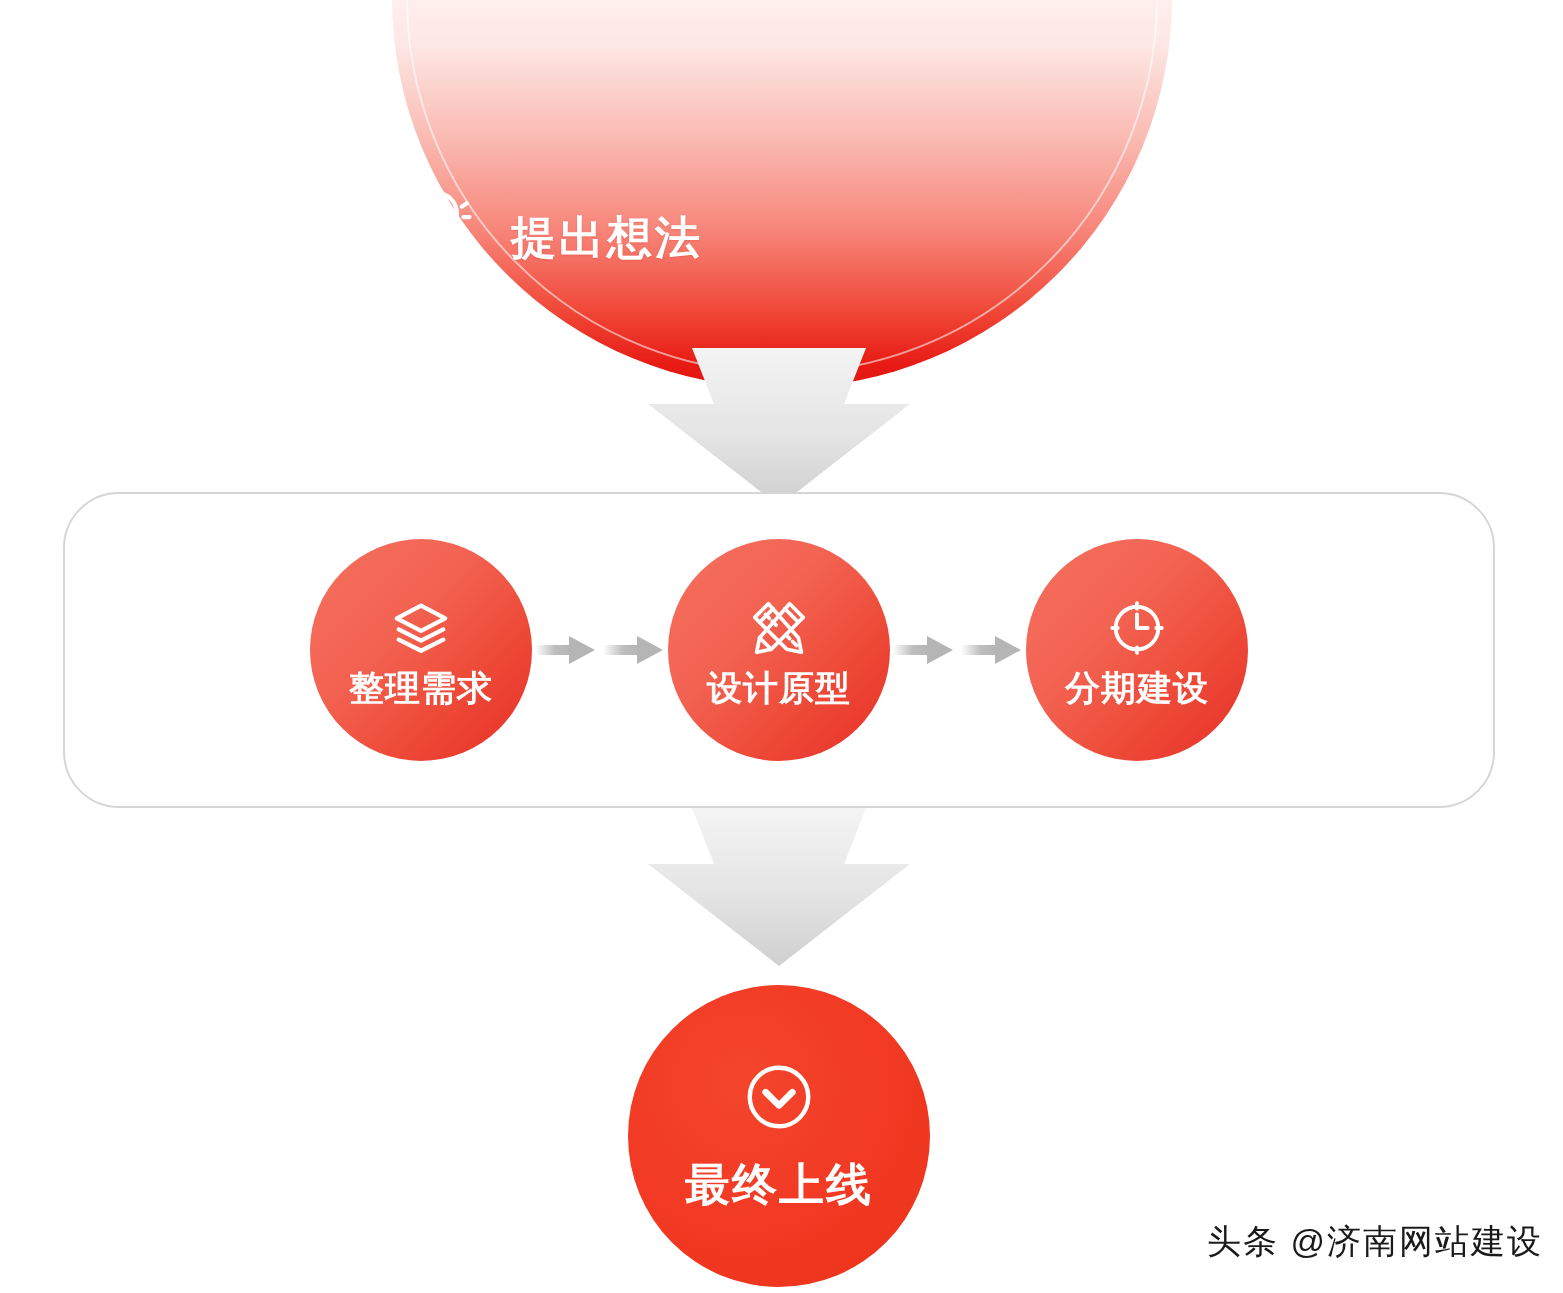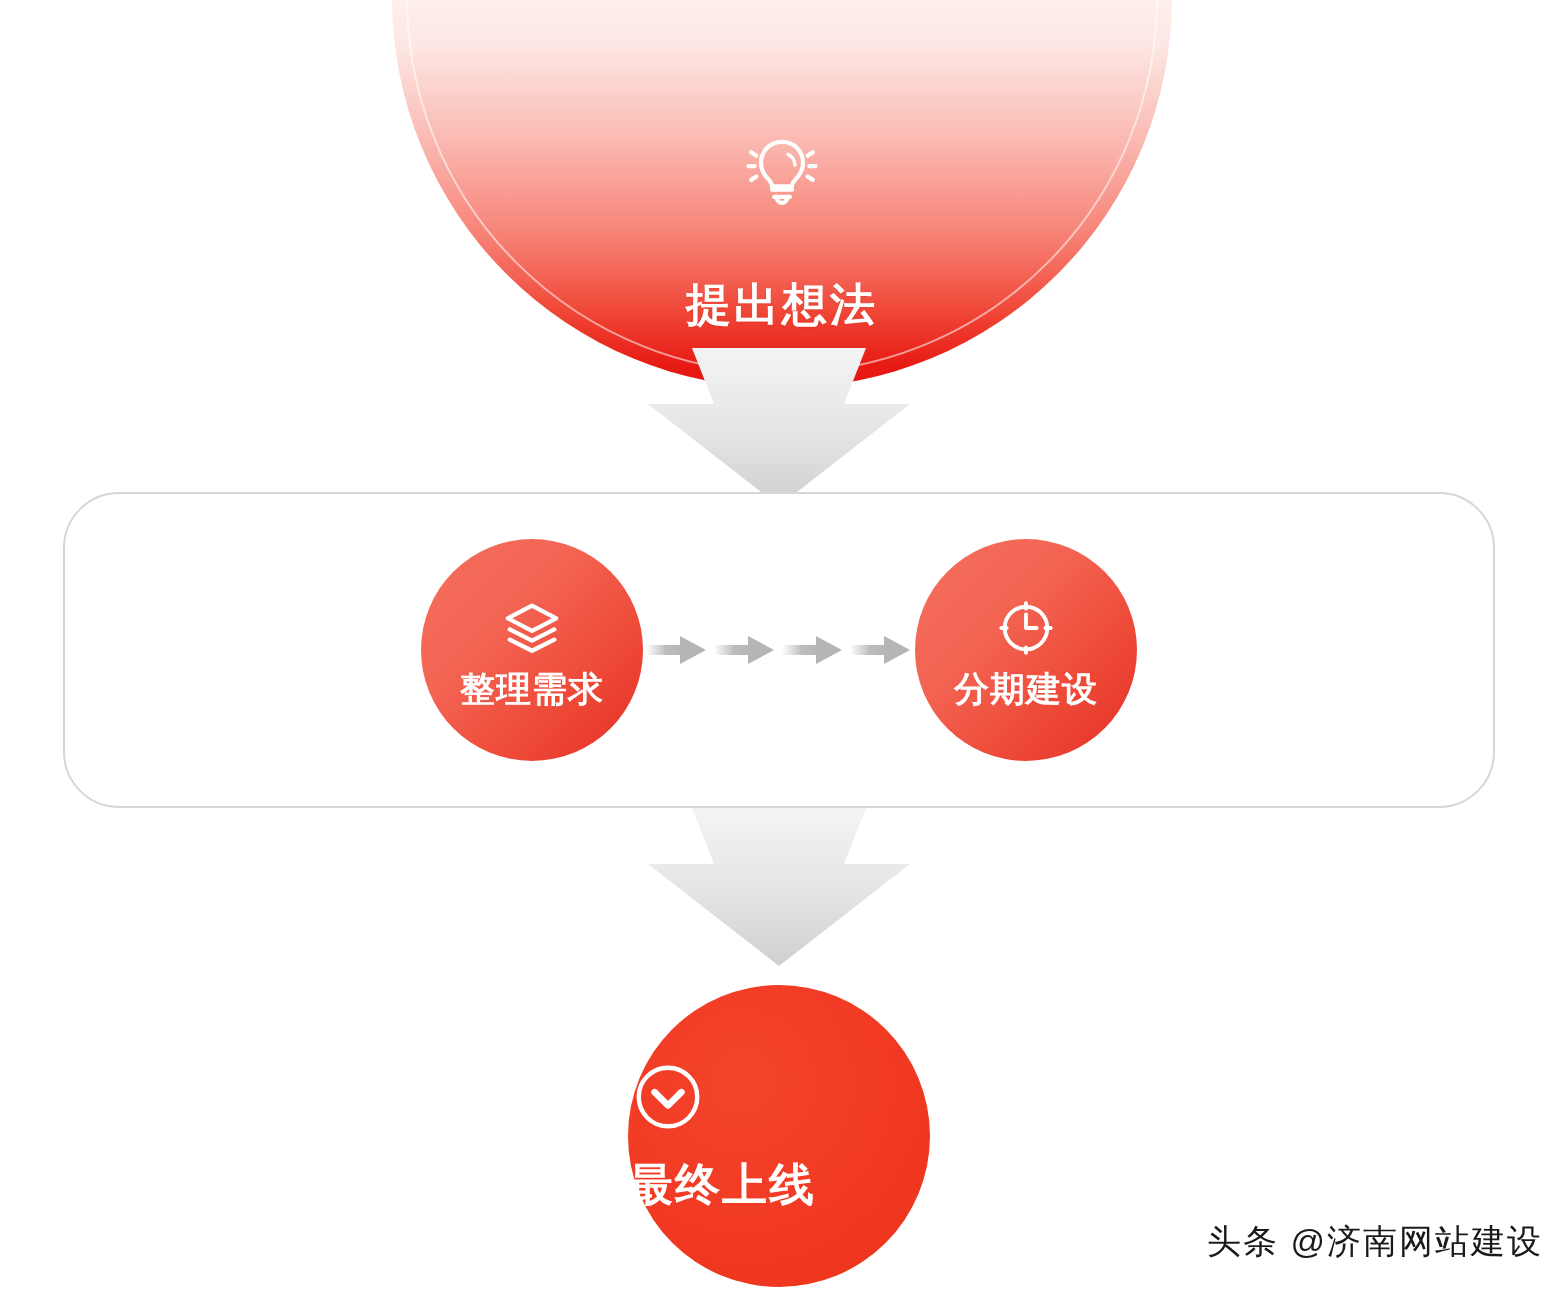--- a/index.html
+++ b/index.html
@@ -39,21 +39,21 @@
     left:14px;top:14px;
     width:752px;height:752px;
     border-radius:50%;
     border:2px solid rgba(255,255,255,0.55);
     box-sizing:border-box;
   }
   .funnel-content{
     position:absolute;
     left:392px;top:130px;
     width:780px;height:190px;
-    display:flex;flex-direction:column;
+    display:flex;flex-direction:row;
     align-items:center;justify-content:flex-start;
     pointer-events:none;
     gap:31px;
   }
   .funnel-label{
     color:#ffffff;
     font-size:45px;
     font-weight:bold;
     letter-spacing:3px;
     margin-top:26px;
@@ -77,20 +77,21 @@
     background:#ffffff;
   }
   .steps-row{
     position:absolute;
     left:63px;top:492px;
     width:1432px;height:316px;
     display:flex;
     align-items:center;
     justify-content:center;
     gap:0px;
+    font-family:Liberation Serif, serif;
   }
   .step{
     width:222px;height:222px;
     border-radius:50%;
     background:linear-gradient(135deg,#f5705f 0%,#f36352 38%,#ee4a38 68%,#e52f27 100%);
     display:flex;flex-direction:column;
     align-items:center;justify-content:center;
     flex:0 0 auto;
     position:relative;
   }
@@ -117,21 +118,21 @@
   .connector svg{display:block;}
 
   
   .final-circle{
     position:absolute;
     left:628px;top:985px;
     width:302px;height:302px;
     border-radius:50%;
     background:radial-gradient(circle at 38% 32%, #f4452c 0%, #f23b25 45%, #ec3119 100%);
     display:flex;flex-direction:column;
-    justify-content:center;
+    align-items:center;justify-content:center;
   }
   .final-icon{width:80px;height:80px;display:flex;align-items:center;justify-content:center;}
   .final-label{
     color:#ffffff;
     font-size:45px;
     font-weight:bold;
     letter-spacing:2px;
     margin-top:18px;
     white-space:nowrap;
   }
@@ -231,20 +232,36 @@
             <stop offset="0%" stop-color="#bdbdbd" stop-opacity="0"></stop>
             <stop offset="55%" stop-color="#bdbdbd" stop-opacity="1"></stop>
             <stop offset="100%" stop-color="#b5b5b5" stop-opacity="1"></stop>
           </linearGradient>
         </defs>
         <rect x="0" y="11" width="36" height="10" fill="url(#cg2)"></rect>
         <path d="M34 2 L60 16 L34 30 Z" fill="#b5b5b5"></path>
       </svg>
     </div>
 
+    <div class="step">
+      <div class="step-icon">
+        <svg width="62" height="62" viewBox="0 0 64 64" fill="none" stroke="#ffffff" stroke-width="3.8" stroke-linecap="round" stroke-linejoin="round">
+          <path d="M43 7 L57 21 L24 54 L9 57 L12 42 Z"></path>
+          <path d="M38 12 L52 26"></path>
+          <path d="M12 42 L24 54"></path>
+          <path d="M21 7 L7 21 L40 54 L55 57 L52 42 Z" transform="translate(0,0)"></path>
+          <path d="M26 12 L12 26"></path>
+          <path d="M18 18 L22 22"></path>
+          <path d="M25 25 L29 29"></path>
+          <path d="M39 39 L43 43"></path>
+          <path d="M46 46 L50 50"></path>
+        </svg>
+      </div>
+      <div class="step-label">设计原型</div>
+    </div>
 
     <div class="connector">
       <svg width="62" height="32" viewBox="0 0 62 32">
         <defs>
           <linearGradient id="cg3" x1="0" y1="0" x2="1" y2="0">
             <stop offset="0%" stop-color="#bdbdbd" stop-opacity="0"></stop>
             <stop offset="55%" stop-color="#bdbdbd" stop-opacity="1"></stop>
             <stop offset="100%" stop-color="#b5b5b5" stop-opacity="1"></stop>
           </linearGradient>
         </defs>

